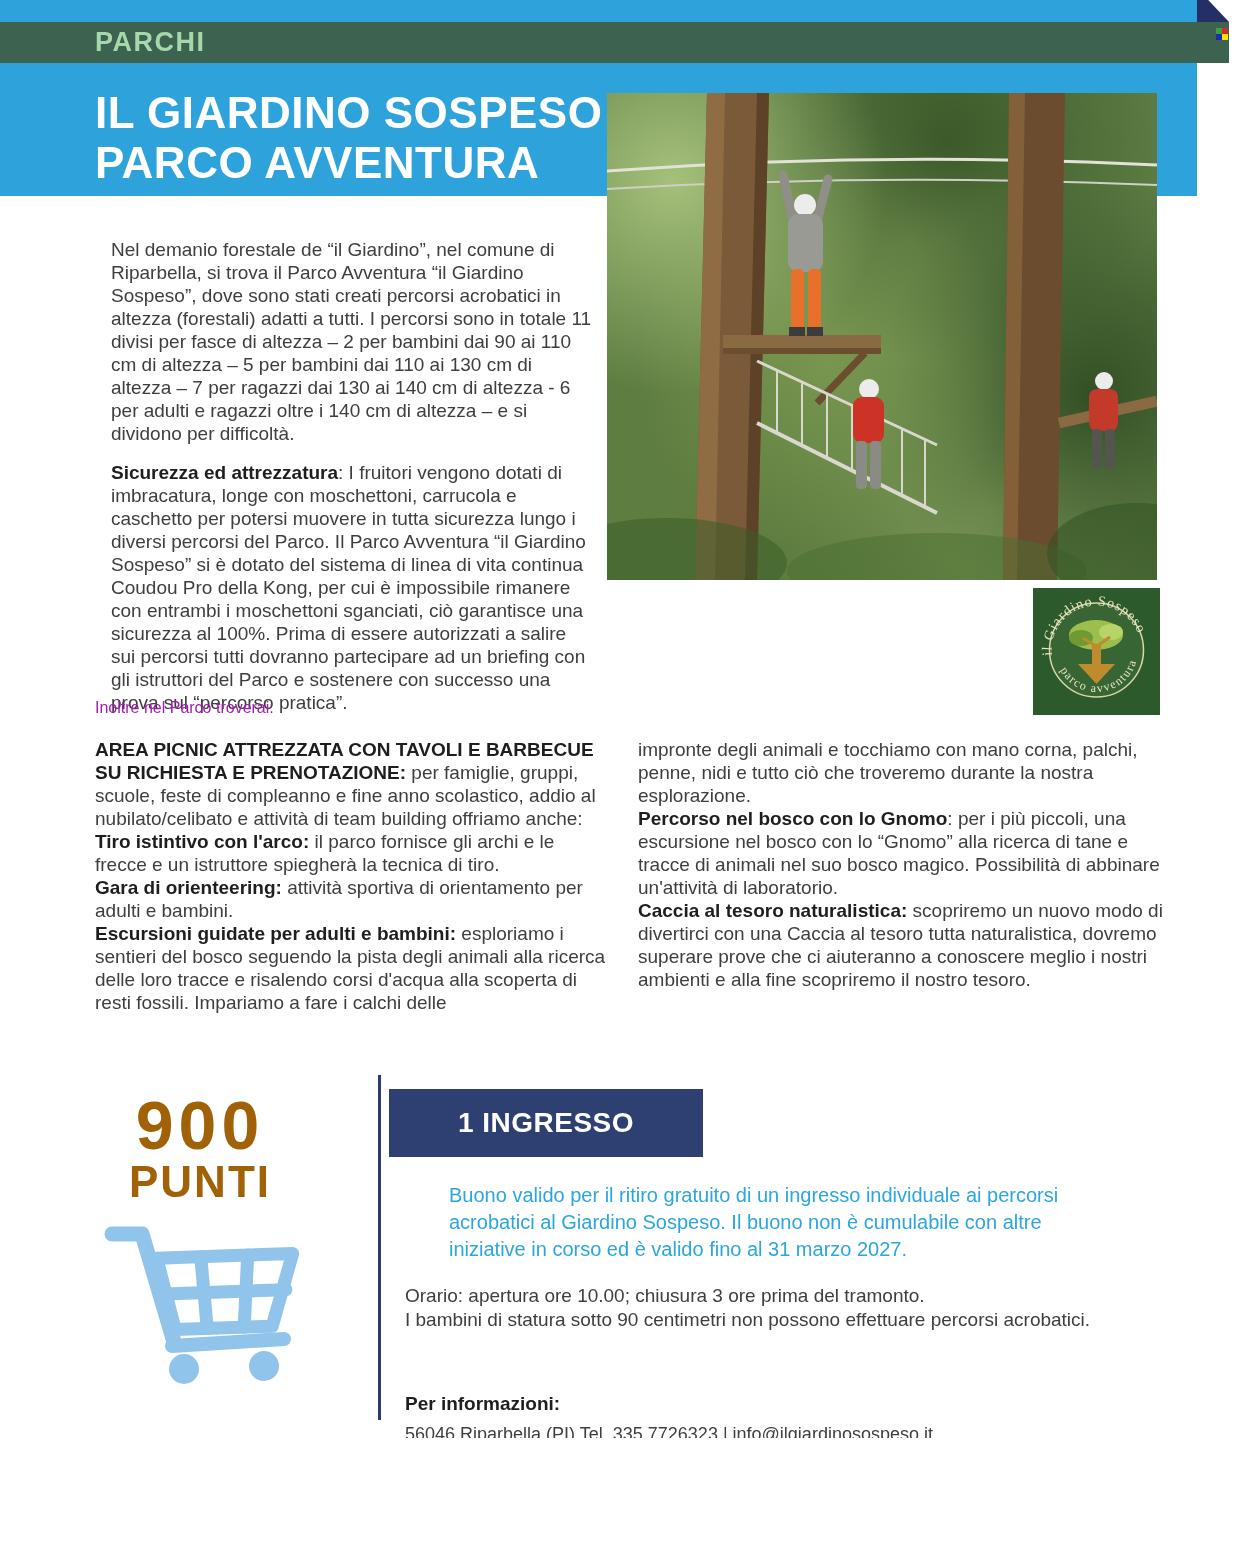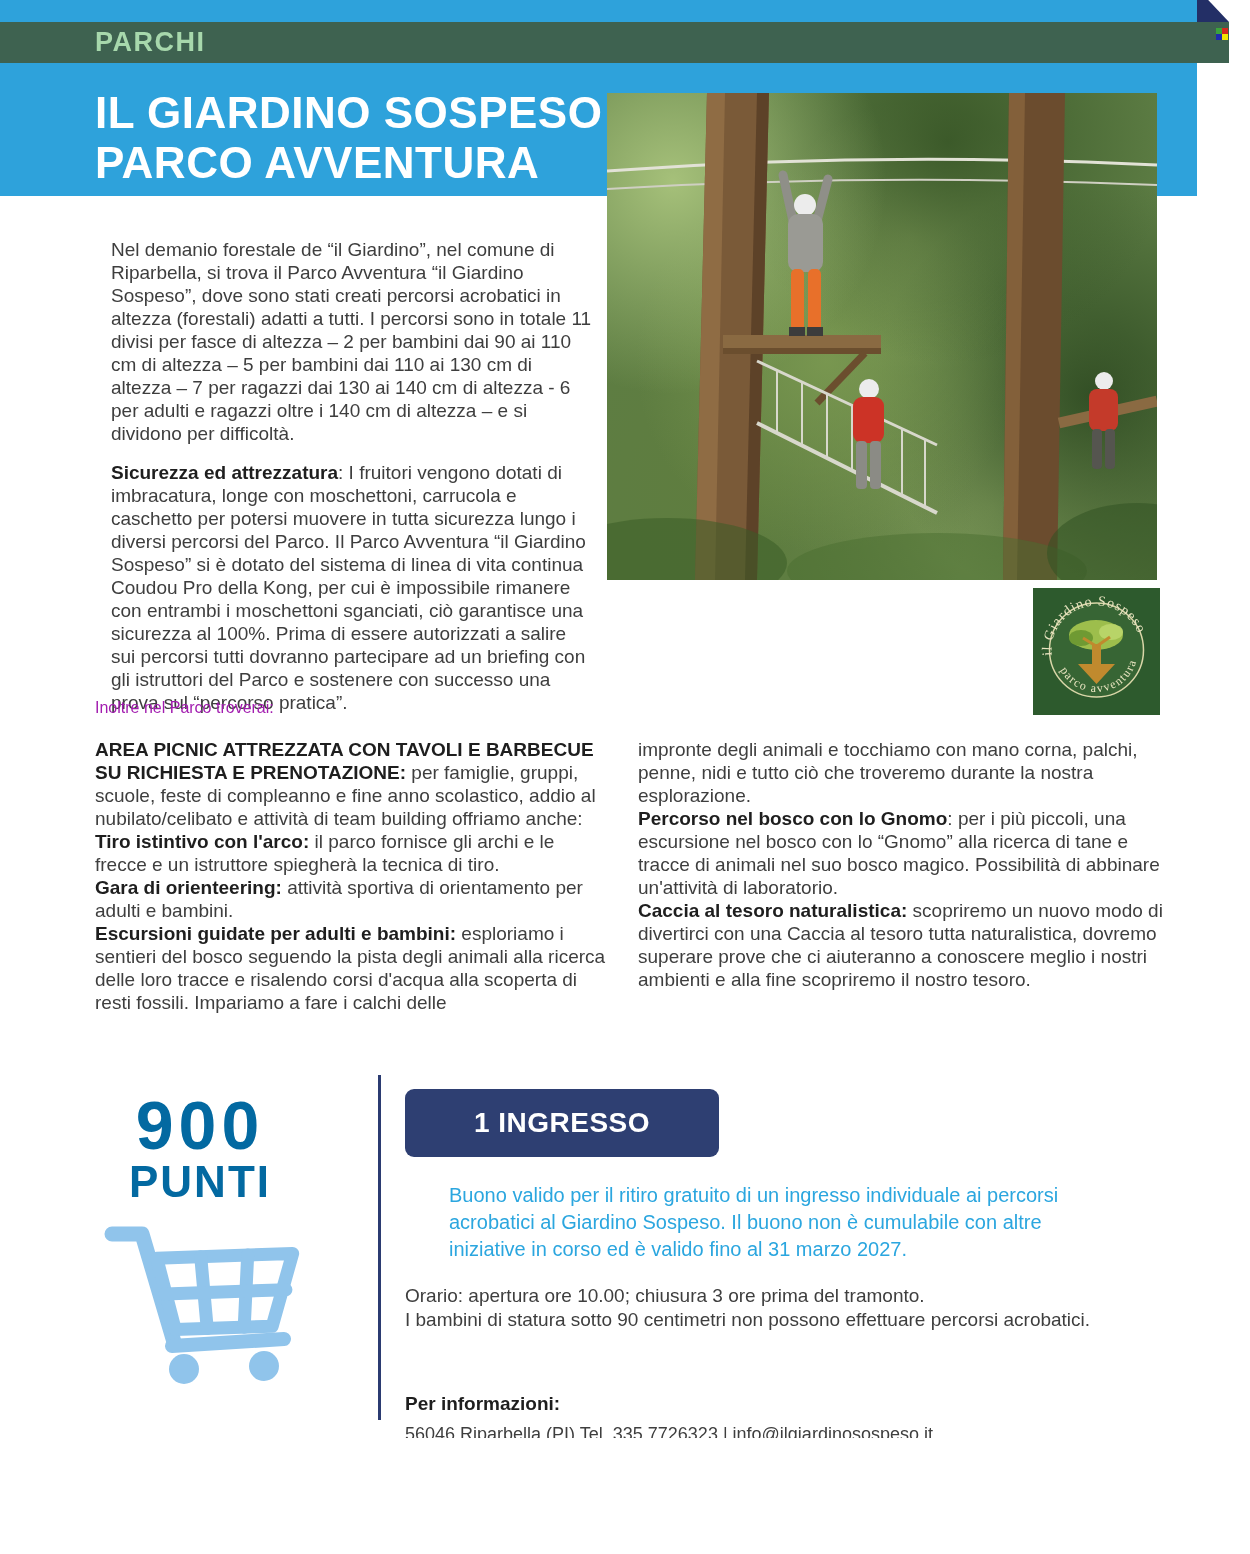--- a/index.html
+++ b/index.html
@@ -38,28 +38,28 @@
   .find-heading{position:absolute;left:95px;top:699px;font-size:16px;font-weight:normal;color:#a21caf;}
   .col{position:absolute;top:738px;font-size:19px;line-height:23px;}
   .col p{margin:0;}
   .col-left{left:95px;width:514px;}
   .col-right{left:638px;width:532px;}
 
   
   .logo{position:absolute;left:1033px;top:588px;width:127px;height:127px;}
 
   
-  .points{position:absolute;left:90px;top:1092px;width:220px;text-align:center;color:#0369a1;}
+  .points{position:absolute;left:90px;top:1092px;width:220px;text-align:center;color:#a16207;}
   .points .value{font-size:68px;font-weight:bold;letter-spacing:5px;line-height:66px;}
   .points .label{font-size:44px;font-weight:bold;letter-spacing:2px;line-height:48px;}
   .cart{position:absolute;left:100px;top:1218px;}
   .divider{position:absolute;left:378px;top:1075px;width:3px;height:345px;background:#2b3b71;}
-  .badge{position:absolute;left:405px;top:1089px;width:314px;height:68px;background:#2e3f72;
+  .badge{position:absolute;left:389px;top:1089px;width:314px;height:68px;background:#2e3f72;
          color:#ffffff;font-size:28px;font-weight:bold;letter-spacing:.5px;
-         display:flex;align-items:center;justify-content:center;border-radius:9px;}
+         display:flex;align-items:center;justify-content:center;}
   .highlight{position:absolute;left:405px;top:1182px;width:668px;font-size:20px;line-height:27px;
          font-weight:normal;color:#2ba6df;margin-left:44px;}
   .details{position:absolute;left:405px;top:1284px;width:712px;font-size:19px;line-height:23.5px;}
   .details p{margin:0;}
   .info{position:absolute;left:405px;top:1394px;width:712px;font-size:18px;line-height:20px;}
   .info .head{font-weight:bold;color:#1e1e1e;font-size:19px;margin-bottom:10px;}
   .page-number{position:absolute;left:1140px;top:1448px;font-size:10px;color:#4a4a4a;}
 </style>
 </head>
 <body>

